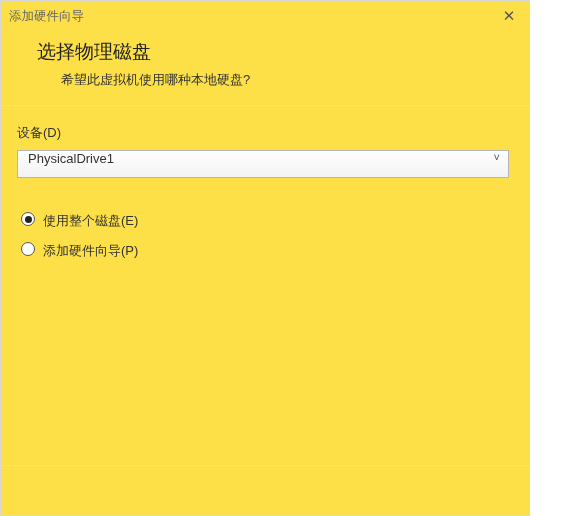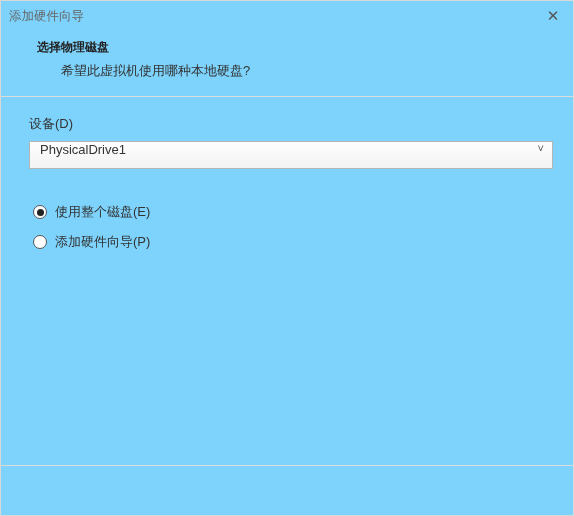--- a/index.html
+++ b/index.html
@@ -6,22 +6,22 @@
   html, body {
     margin: 0; padding: 0;
     width: 574px; height: 516px;
     font-family: "Microsoft YaHei", "Segoe UI", Tahoma, sans-serif;
     font-size: 13px;
     color: #333;
     background: #fff;
     overflow: hidden;
   }
   .window {
-    width: 574px; height: 516px;
-    background: #7dd3fc;
+    width: 530px; height: 516px;
+    background: #fde047;
     border: 1px solid #d8d8d8;
     display: flex;
     flex-direction: column;
   }
   .titlebar {
     height: 30px;
     display: flex;
     align-items: center;
     justify-content: space-between;
     padding: 0 10px 0 8px;
@@ -33,33 +33,33 @@
     display: flex; align-items: center; justify-content: center;
     color: #555;
     font-size: 15px;
     font-family: Arial, sans-serif;
   }
   .header {
     padding: 8px 30px 16px 36px;
     border-bottom: 1px solid #dcdcdc;
   }
   .header-title {
-    font-weight: bold;
-    font-size: 12px;
+    font-weight: normal;
+    font-size: 19px;
     color: #222;
     margin-bottom: 6px;
   }
   .header-sub {
     font-size: 13px;
     color: #333;
     padding-left: 24px;
   }
   .body {
     flex: 1;
-    padding: 18px 20px 10px 28px;
+    padding: 18px 20px 10px 16px;
   }
   .section-label {
     font-size: 13px;
     color: #333;
     margin-bottom: 8px;
   }
   .combo {
     width: 100%;
     height: 28px;
     border: 1px solid #b5b5b5;
@@ -72,21 +72,20 @@
     color: #333;
     margin-bottom: 28px;
     cursor: pointer;
   }
   .combo .chev {
     font-size: 11px;
     color: #555;
   }
   .radio-row {
     display: flex;
-    align-items: center;
     gap: 8px;
     padding: 6px 4px;
     font-size: 13px;
     color: #333;
     cursor: pointer;
   }
   .radio {
     width: 14px; height: 14px;
     border: 1px solid #555;
     border-radius: 50%;

